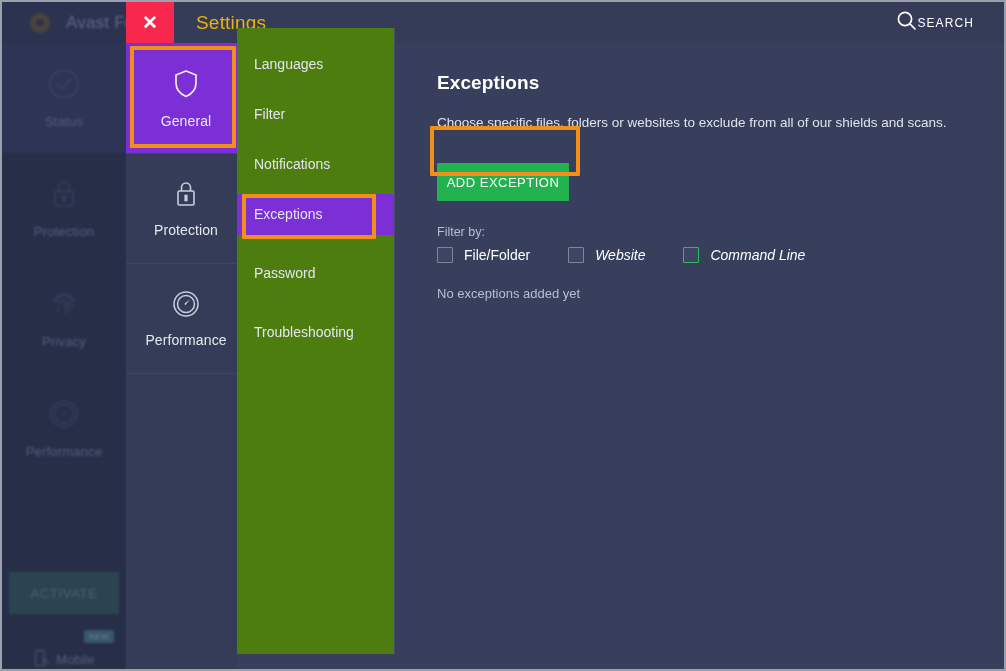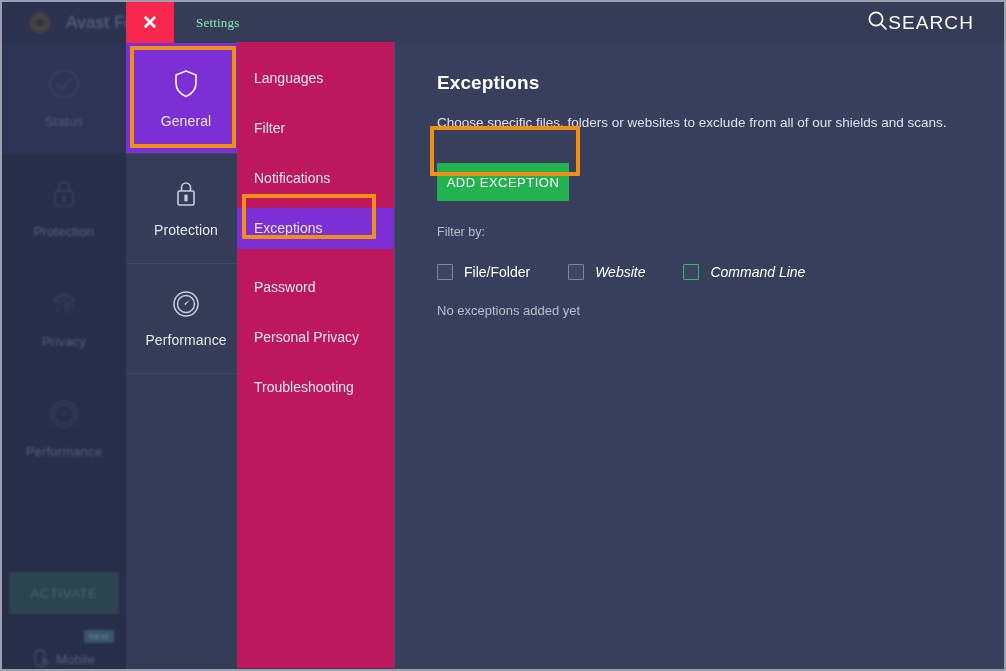--- a/index.html
+++ b/index.html
@@ -109,30 +109,30 @@
     background: #f8274e;
     display: flex; align-items: center; justify-content: center;
     cursor: pointer;
   }
   .close-btn .x {
     color: #ffffff; font-size: 19px; font-weight: bold;
     line-height: 1; margin-top: -1px;
   }
   .set-title {
     margin-left: 22px;
-    color: #86efac; font-size: 13px; letter-spacing: .2px; font-family: Liberation Serif, serif;
+    color: #eab308; font-size: 19px; letter-spacing: .2px;
   }
   .search-box {
     position: absolute; right: 30px; top: 0;
     height: 41px; display: flex; align-items: center;
     cursor: pointer;
   }
   .search-box .slabel {
     color: #ffffff;
-    font-size: 19px; letter-spacing: 1.1px;
+    font-size: 12px; letter-spacing: 1.1px;
   }
 
   
   .cat-rail {
     position: absolute; left: 0; top: 41px;
     width: 111px; height: 626px;
     background: #343c58;
   }
   .cat-item {
     height: 110px; width: 120px;
@@ -149,23 +149,23 @@
   .cat-item .cic { margin-bottom: 12px; }
   .cat-item .cic svg { display: block; }
   .cat-item .clbl { letter-spacing: .1px; }
   .cat-divider-bottom {
     position: absolute; left: 0; top: 330px;
     width: 111px; height: 1px; background: #3e4664;
   }
 
   
   .subnav {
-    position: absolute; left: 111px; top: 40px;
+    position: absolute; left: 111px; top: 26px;
     width: 158px; height: 626px;
-    background: #be185d;
+    background: #4d7c0f;
     border-right: 1px solid #464e6d;
   }
   .subnav-item {
     padding: 11px 0 11px 17px;
     color: #e3e6ef; font-size: 14px; line-height: 19px;
     cursor: pointer; position: relative;
   }
   .subnav-item.selected { background: #7b2fd4; }
 
   
@@ -190,21 +190,21 @@
     color: #ffffff; font-size: 13px; letter-spacing: .5px;
     display: flex; align-items: center; justify-content: center;
     border: none; cursor: pointer; border-radius: 1px;
     font-family: "Liberation Sans", sans-serif;
   }
   .filter-label {
     margin-top: 24px;
     color: #b9bed0; font-size: 12.5px;
   }
   .filter-row {
-    margin-top: 25px; display: flex; align-items: center;
+    margin-top: 8px; display: flex; align-items: center;
   }
   .filter-opt {
     display: flex; align-items: center; cursor: pointer;
   }
   .filter-opt + .filter-opt { margin-left: 38px; font-style: italic; }
   .cbox {
     width: 16px; height: 16px;
     border: 1px solid #7e869c;
     background: #3d4562;
     border-radius: 1px;
@@ -369,21 +369,20 @@
       <div style="height:9px"></div>
       <div class="subnav-item">Filter</div>
       <div style="height:9px"></div>
       <div class="subnav-item">Notifications</div>
       <div style="height:9px"></div>
       <div class="subnav-item selected">Exceptions</div>
       <div style="height:9px"></div>
       <div style="height:9px"></div>
       <div class="subnav-item">Password</div>
       <div style="height:9px"></div>
-      <div class="subnav-item">Personal Privacy</div>
       <div style="height:9px"></div>
       <div class="subnav-item">Troubleshooting</div>
     </div>
 
     <div class="main">
       <div class="page-title">Exceptions</div>
       <div class="page-desc">Choose specific files, folders or websites to exclude from all of our shields and scans.</div>
 
       <button class="add-btn">ADD EXCEPTION</button>
 

